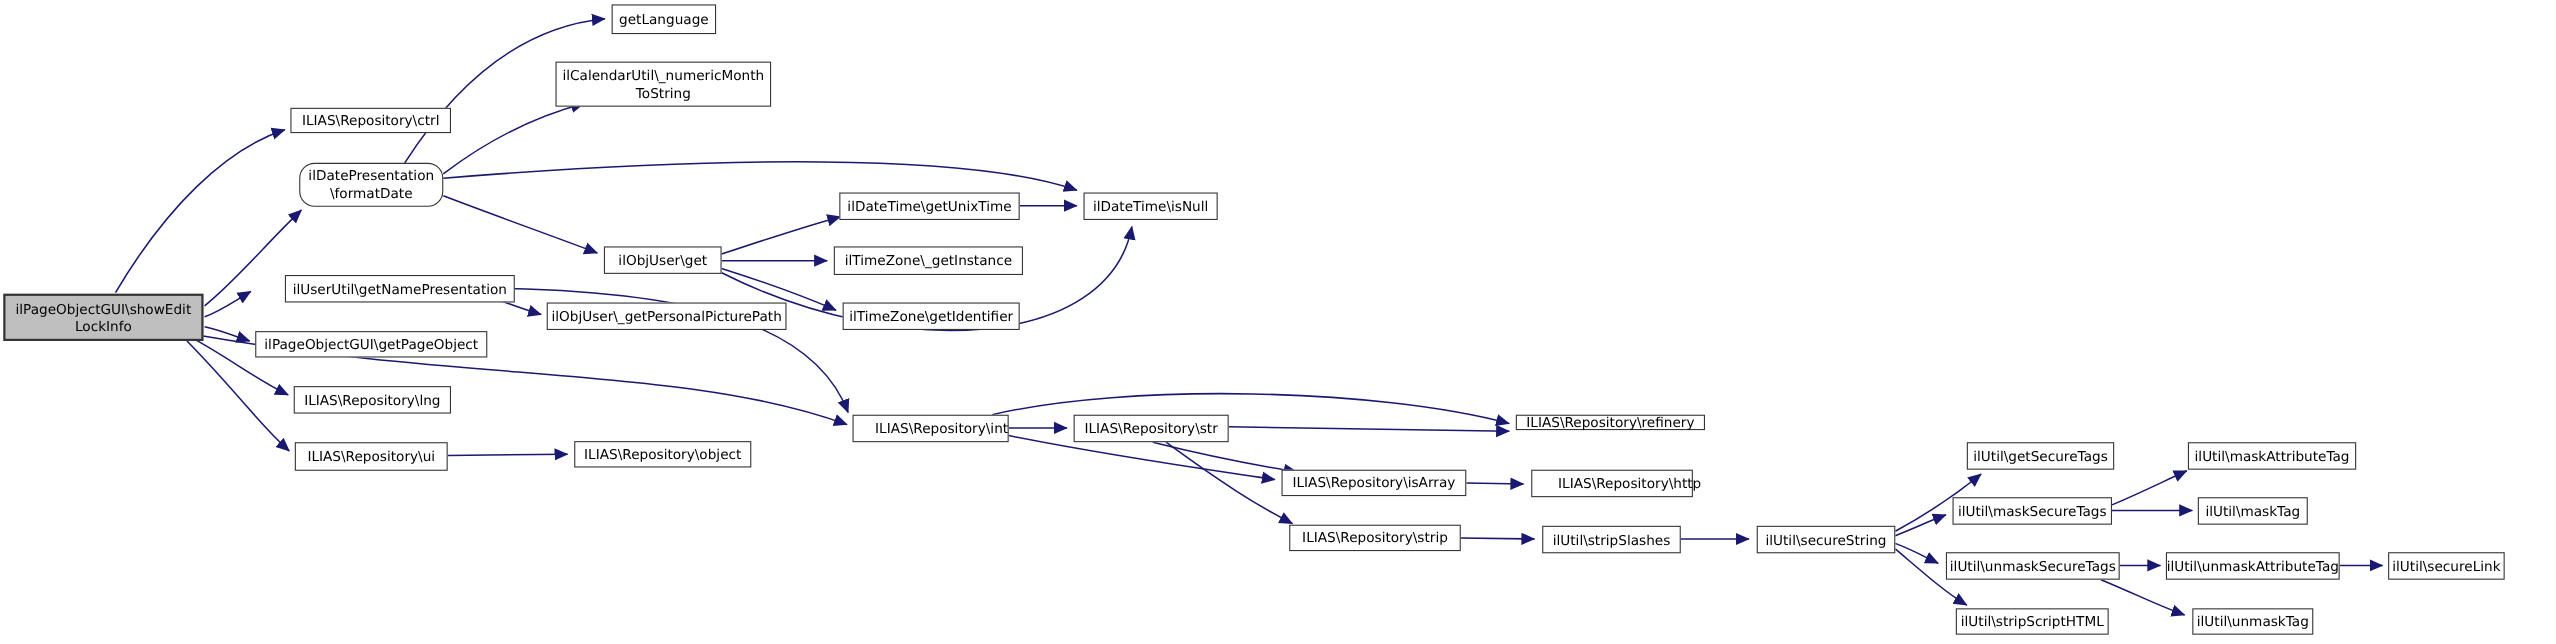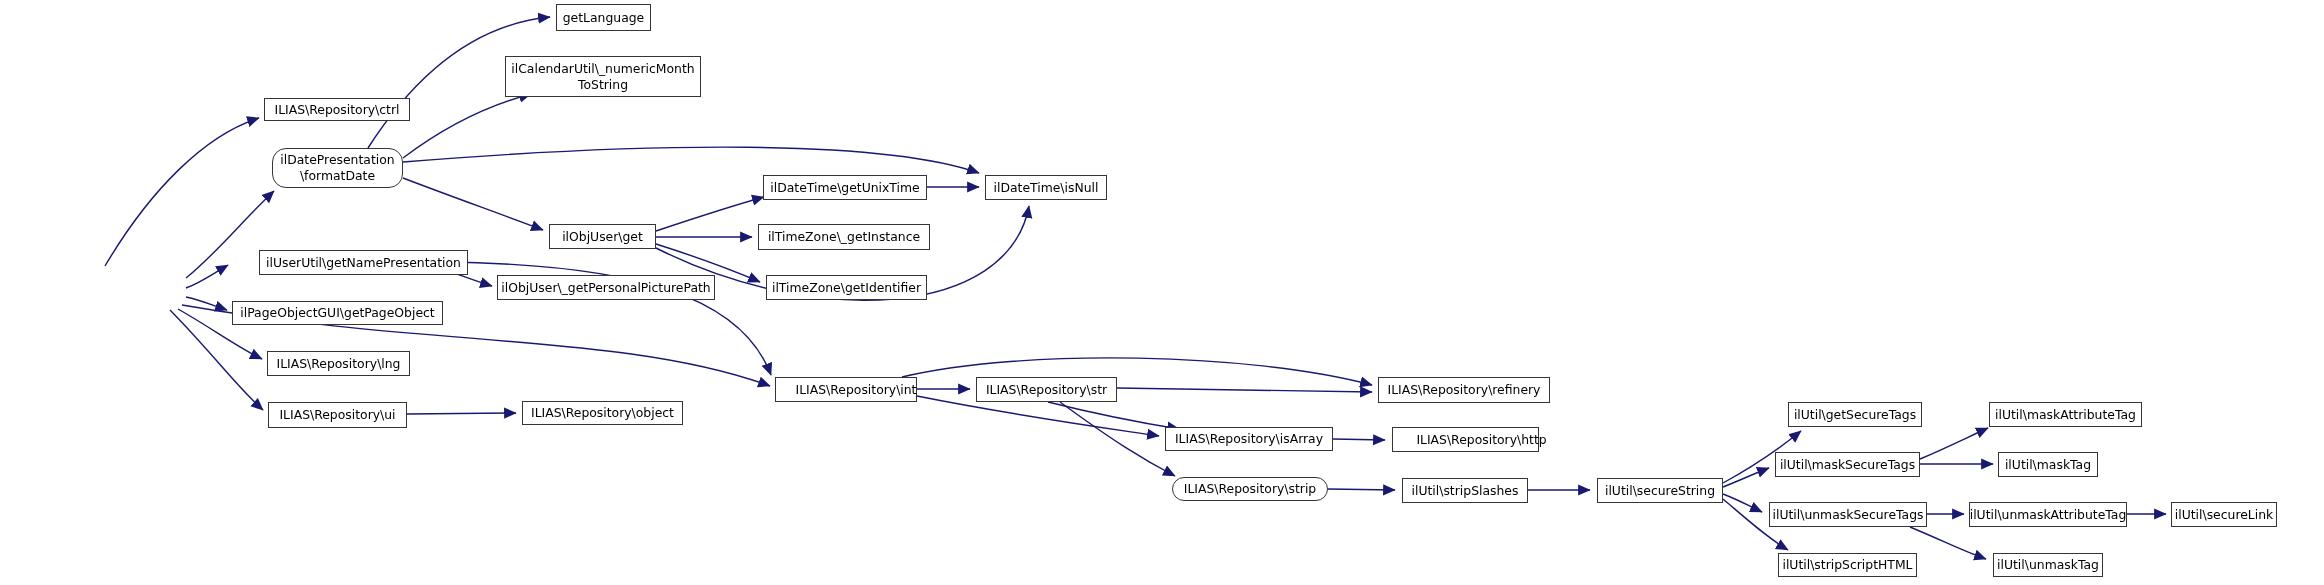--- a/index.html
+++ b/index.html
@@ -63,20 +63,24 @@
       <path d="M 1723,483 C 1756,465 1780,448 1801,431" fill="none" stroke="#191970" stroke-width="1.4" marker-end="url(#arw)"></path>
       <path d="M 1723,487 C 1741,480 1753,474 1769,468" fill="none" stroke="#191970" stroke-width="1.4" marker-end="url(#arw)"></path>
       <path d="M 1723,494 C 1741,501 1749,506 1762,512" fill="none" stroke="#191970" stroke-width="1.4" marker-end="url(#arw)"></path>
       <path d="M 1723,499 C 1749,521 1769,539 1788,550" fill="none" stroke="#191970" stroke-width="1.4" marker-end="url(#arw)"></path>
       <path d="M 1920,459 C 1946,448 1966,438 1988,428" fill="none" stroke="#191970" stroke-width="1.4" marker-end="url(#arw)"></path>
       <path d="M 1920,464 L 1993,464" fill="none" stroke="#191970" stroke-width="1.4" marker-end="url(#arw)"></path>
       <path d="M 1927,514 L 1964,514" fill="none" stroke="#191970" stroke-width="1.4" marker-end="url(#arw)"></path>
       <path d="M 1910,527 C 1946,542 1963,551 1986,559" fill="none" stroke="#191970" stroke-width="1.4" marker-end="url(#arw)"></path>
       <path d="M 2127,514 L 2166,514" fill="none" stroke="#191970" stroke-width="1.4" marker-end="url(#arw)"></path>
     </svg>
+    <div class="node root" style="left: 3px; top: 267px; width: 182px; height: 43px;">
+      <div class="lbl">ilPageObjectGUI\showEdit</div>
+      <div class="lbl">LockInfo</div>
+    </div>
     <div class="node" style="left: 264px; top: 98px; width: 146px; height: 23px;">
       <div class="lbl">ILIAS\Repository\ctrl</div>
     </div>
     <div class="node" style="left: 556px; top: 4px; width: 95px; height: 27px;">
       <div class="lbl">getLanguage</div>
     </div>
     <div class="node" style="left: 505px; top: 56px; width: 196px; height: 41px;">
       <div class="lbl">ilCalendarUtil\_numericMonth</div>
       <div class="lbl">ToString</div>
     </div>
@@ -119,24 +123,24 @@
     </div>
     <div class="node" style="left: 775px; top: 377px; width: 142px; height: 25px; padding-left: 20px;">
       <div class="lbl">ILIAS\Repository\int</div>
     </div>
     <div class="node" style="left: 976px; top: 377px; width: 141px; height: 25px;">
       <div class="lbl">ILIAS\Repository\str</div>
     </div>
     <div class="node" style="left: 1165px; top: 427px; width: 168px; height: 24px;">
       <div class="lbl">ILIAS\Repository\isArray</div>
     </div>
-    <div class="node" style="left: 1172px; top: 477px; width: 156px; height: 24px; border-radius: 12px;">
+    <div class="node" style="left: 1172px; top: 477px; width: 156px; height: 24px;">
       <div class="lbl">ILIAS\Repository\strip</div>
     </div>
-    <div class="node" style="left: 1378px; top: 377px; width: 172px; height: 26px;">
+    <div class="node" style="left: 1378px; top: 377px; width: 172px; height: 14px;">
       <div class="lbl">ILIAS\Repository\refinery</div>
     </div>
     <div class="node" style="left: 1392px; top: 427px; width: 147px; height: 25px; padding-left: 32px;">
       <div class="lbl">ILIAS\Repository\http</div>
     </div>
     <div class="node" style="left: 1402px; top: 478px; width: 126px; height: 25px;">
       <div class="lbl">ilUtil\stripSlashes</div>
     </div>
     <div class="node" style="left: 1597px; top: 478px; width: 126px; height: 25px;">
       <div class="lbl">ilUtil\secureString</div>

